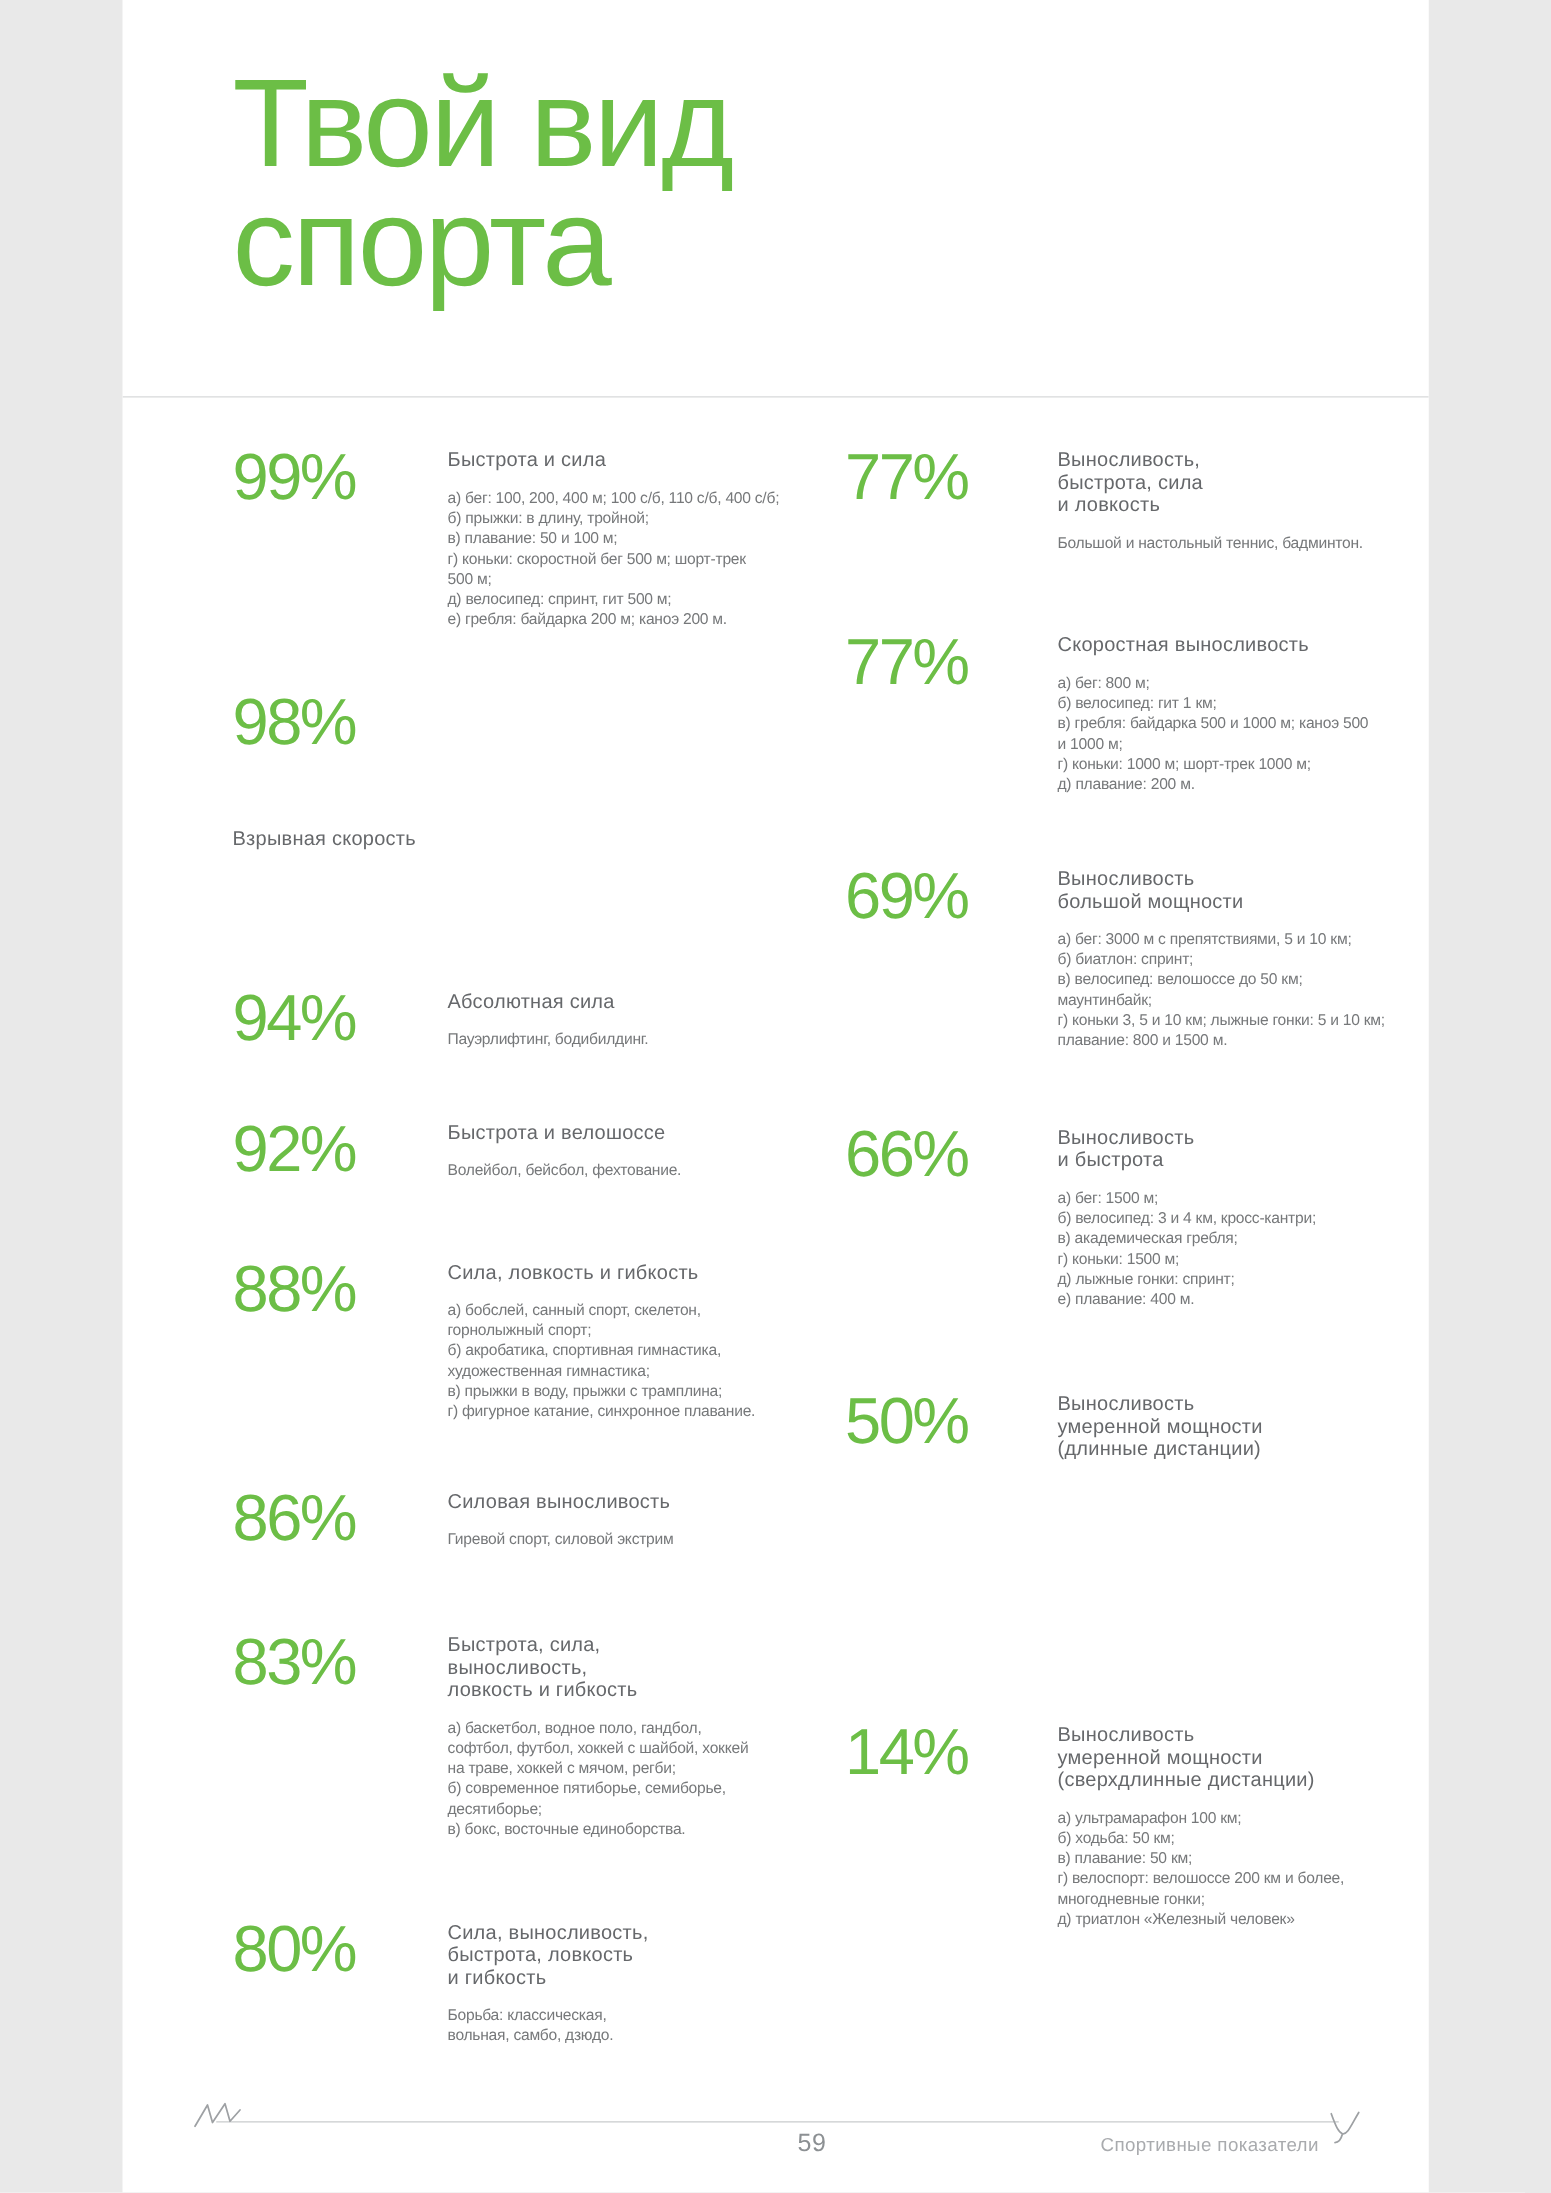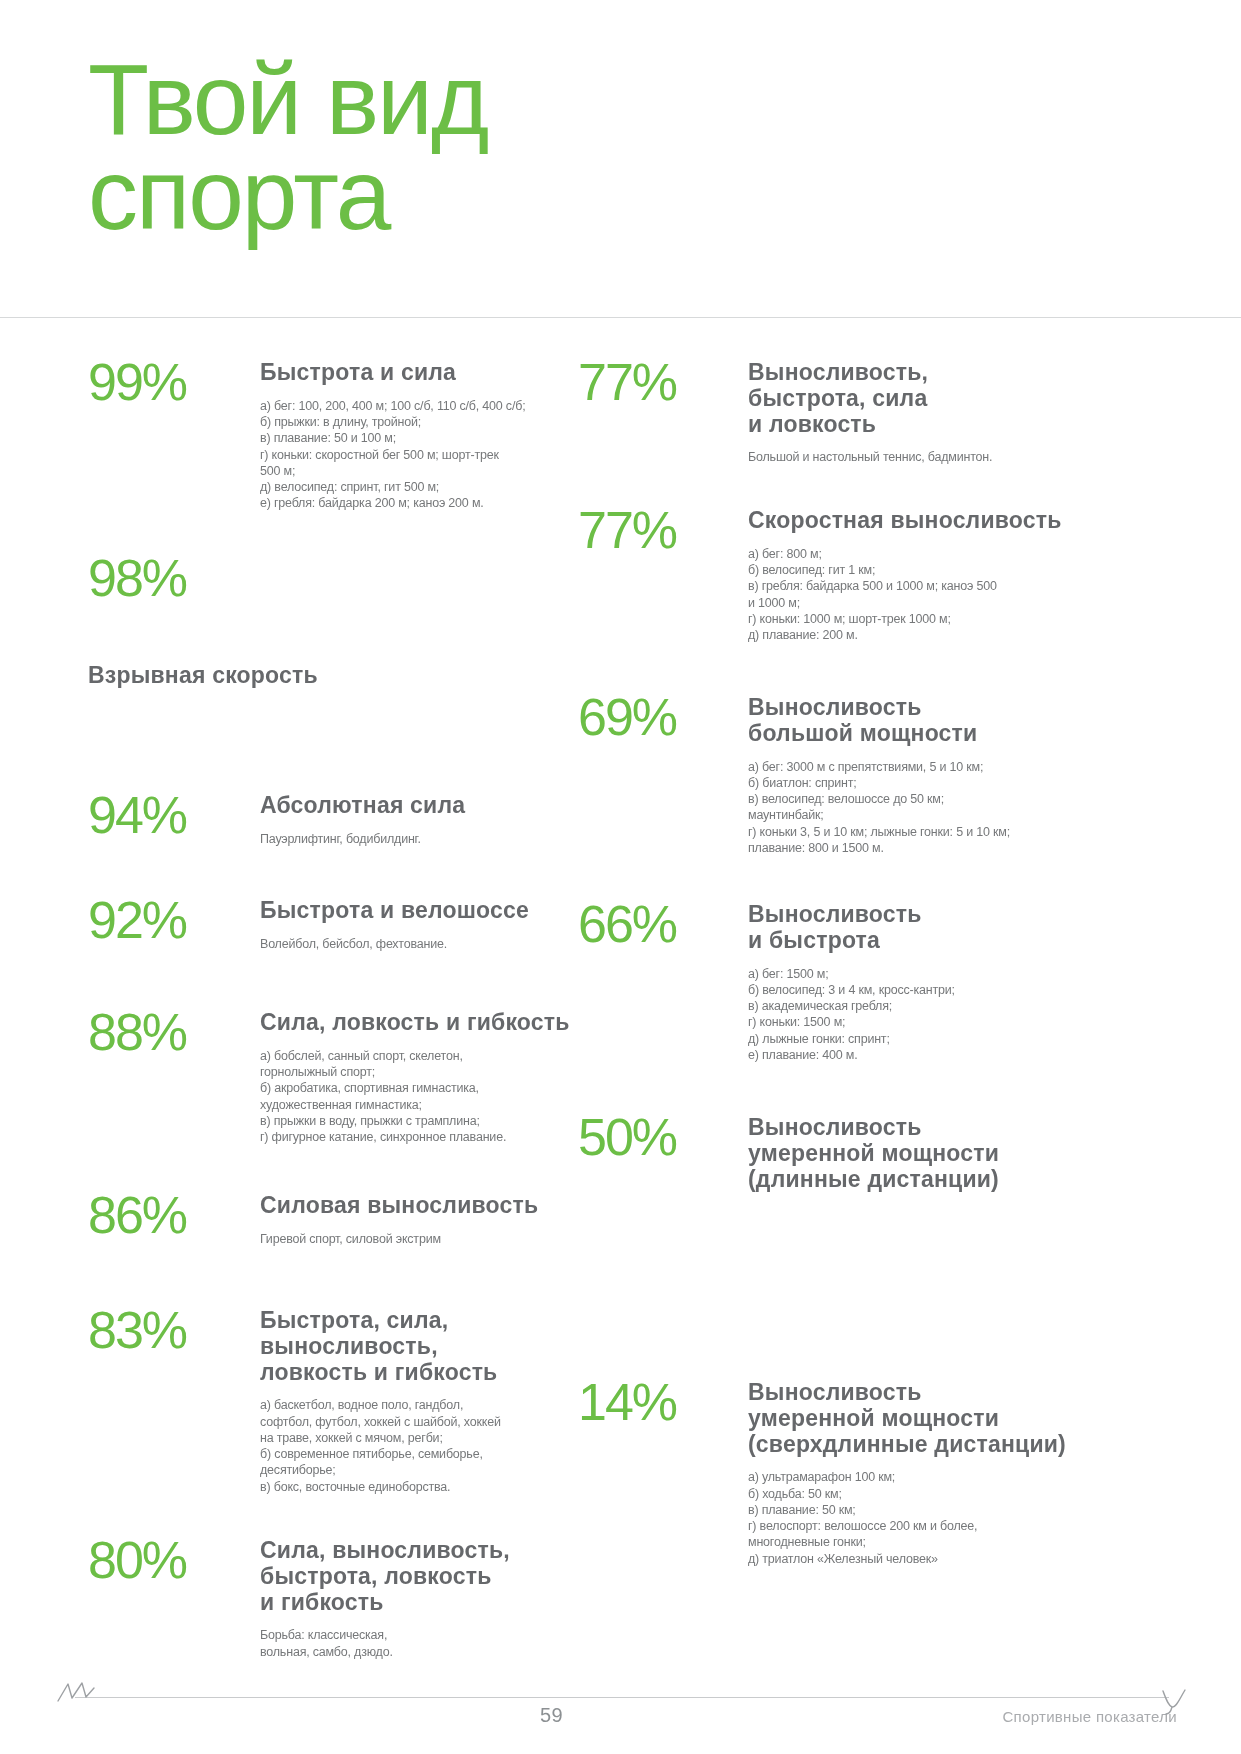--- a/index.html
+++ b/index.html
@@ -4,21 +4,21 @@
 <style>
   :root{
     --green:#6cbe46;
     --heading:#66686b;
     --body:#76787a;
     --rule:#d7d9da;
   }
   html,body{margin:0;padding:0;background:#e9e9e9;}
   .page{
     position:relative;
-    width:1241px;height:1754px;
+    width:1045px;height:1754px;
     margin:0 auto;
     background:#ffffff;
     font-family:"Liberation Sans", sans-serif;
     overflow:hidden;
   }
   .title{
     position:absolute;left:88px;top:52px;
     font-size:100px;line-height:.95;font-weight:300;
     letter-spacing:-2px;color:var(--green);
     white-space:pre-line;margin:0;
@@ -31,37 +31,37 @@
   .entry.left{left:88px;}
   .entry.right{left:578px;}
   .pct-cell{flex:none;width:172px;}
   .entry.right .pct-cell{width:170px;}
   .pct{
     font-size:52px;line-height:1;font-weight:300;
     letter-spacing:-2px;color:var(--green);margin-top:-4px;
   }
   .txt{width:330px;}
   .h{
-    margin:0 0 12px;font-size:23px;line-height:1.12;font-weight:700;
+    margin:0 0 12px;font-size:16px;line-height:1.12;font-weight:400;
     color:var(--heading);white-space:pre-line;letter-spacing:.2px;
   }
   .d{
     margin:0;width:320px;font-size:12.5px;line-height:1.3;
     color:var(--body);white-space:pre-line;letter-spacing:-.2px;
   }
   .footer-rule{
     position:absolute;left:75px;right:72px;top:1697px;height:1px;
     background:#c9cbcd;
   }
   .page-number{
     position:absolute;left:540px;top:1704px;
     font-size:20px;color:#8c9093;letter-spacing:.5px;
   }
   .footer-section{
-    position:absolute;right:64px;top:1708px;
+    position:absolute;right:88px;top:1708px;
     font-size:15px;color:#a9abae;letter-spacing:.3px;
   }
   .scribble{position:absolute;}
   .scribble.left{left:56px;top:1680px;}
   .scribble.right{right:52px;top:1688px;}
 </style>
 </head>
 <body>
 
 <div class="page">

